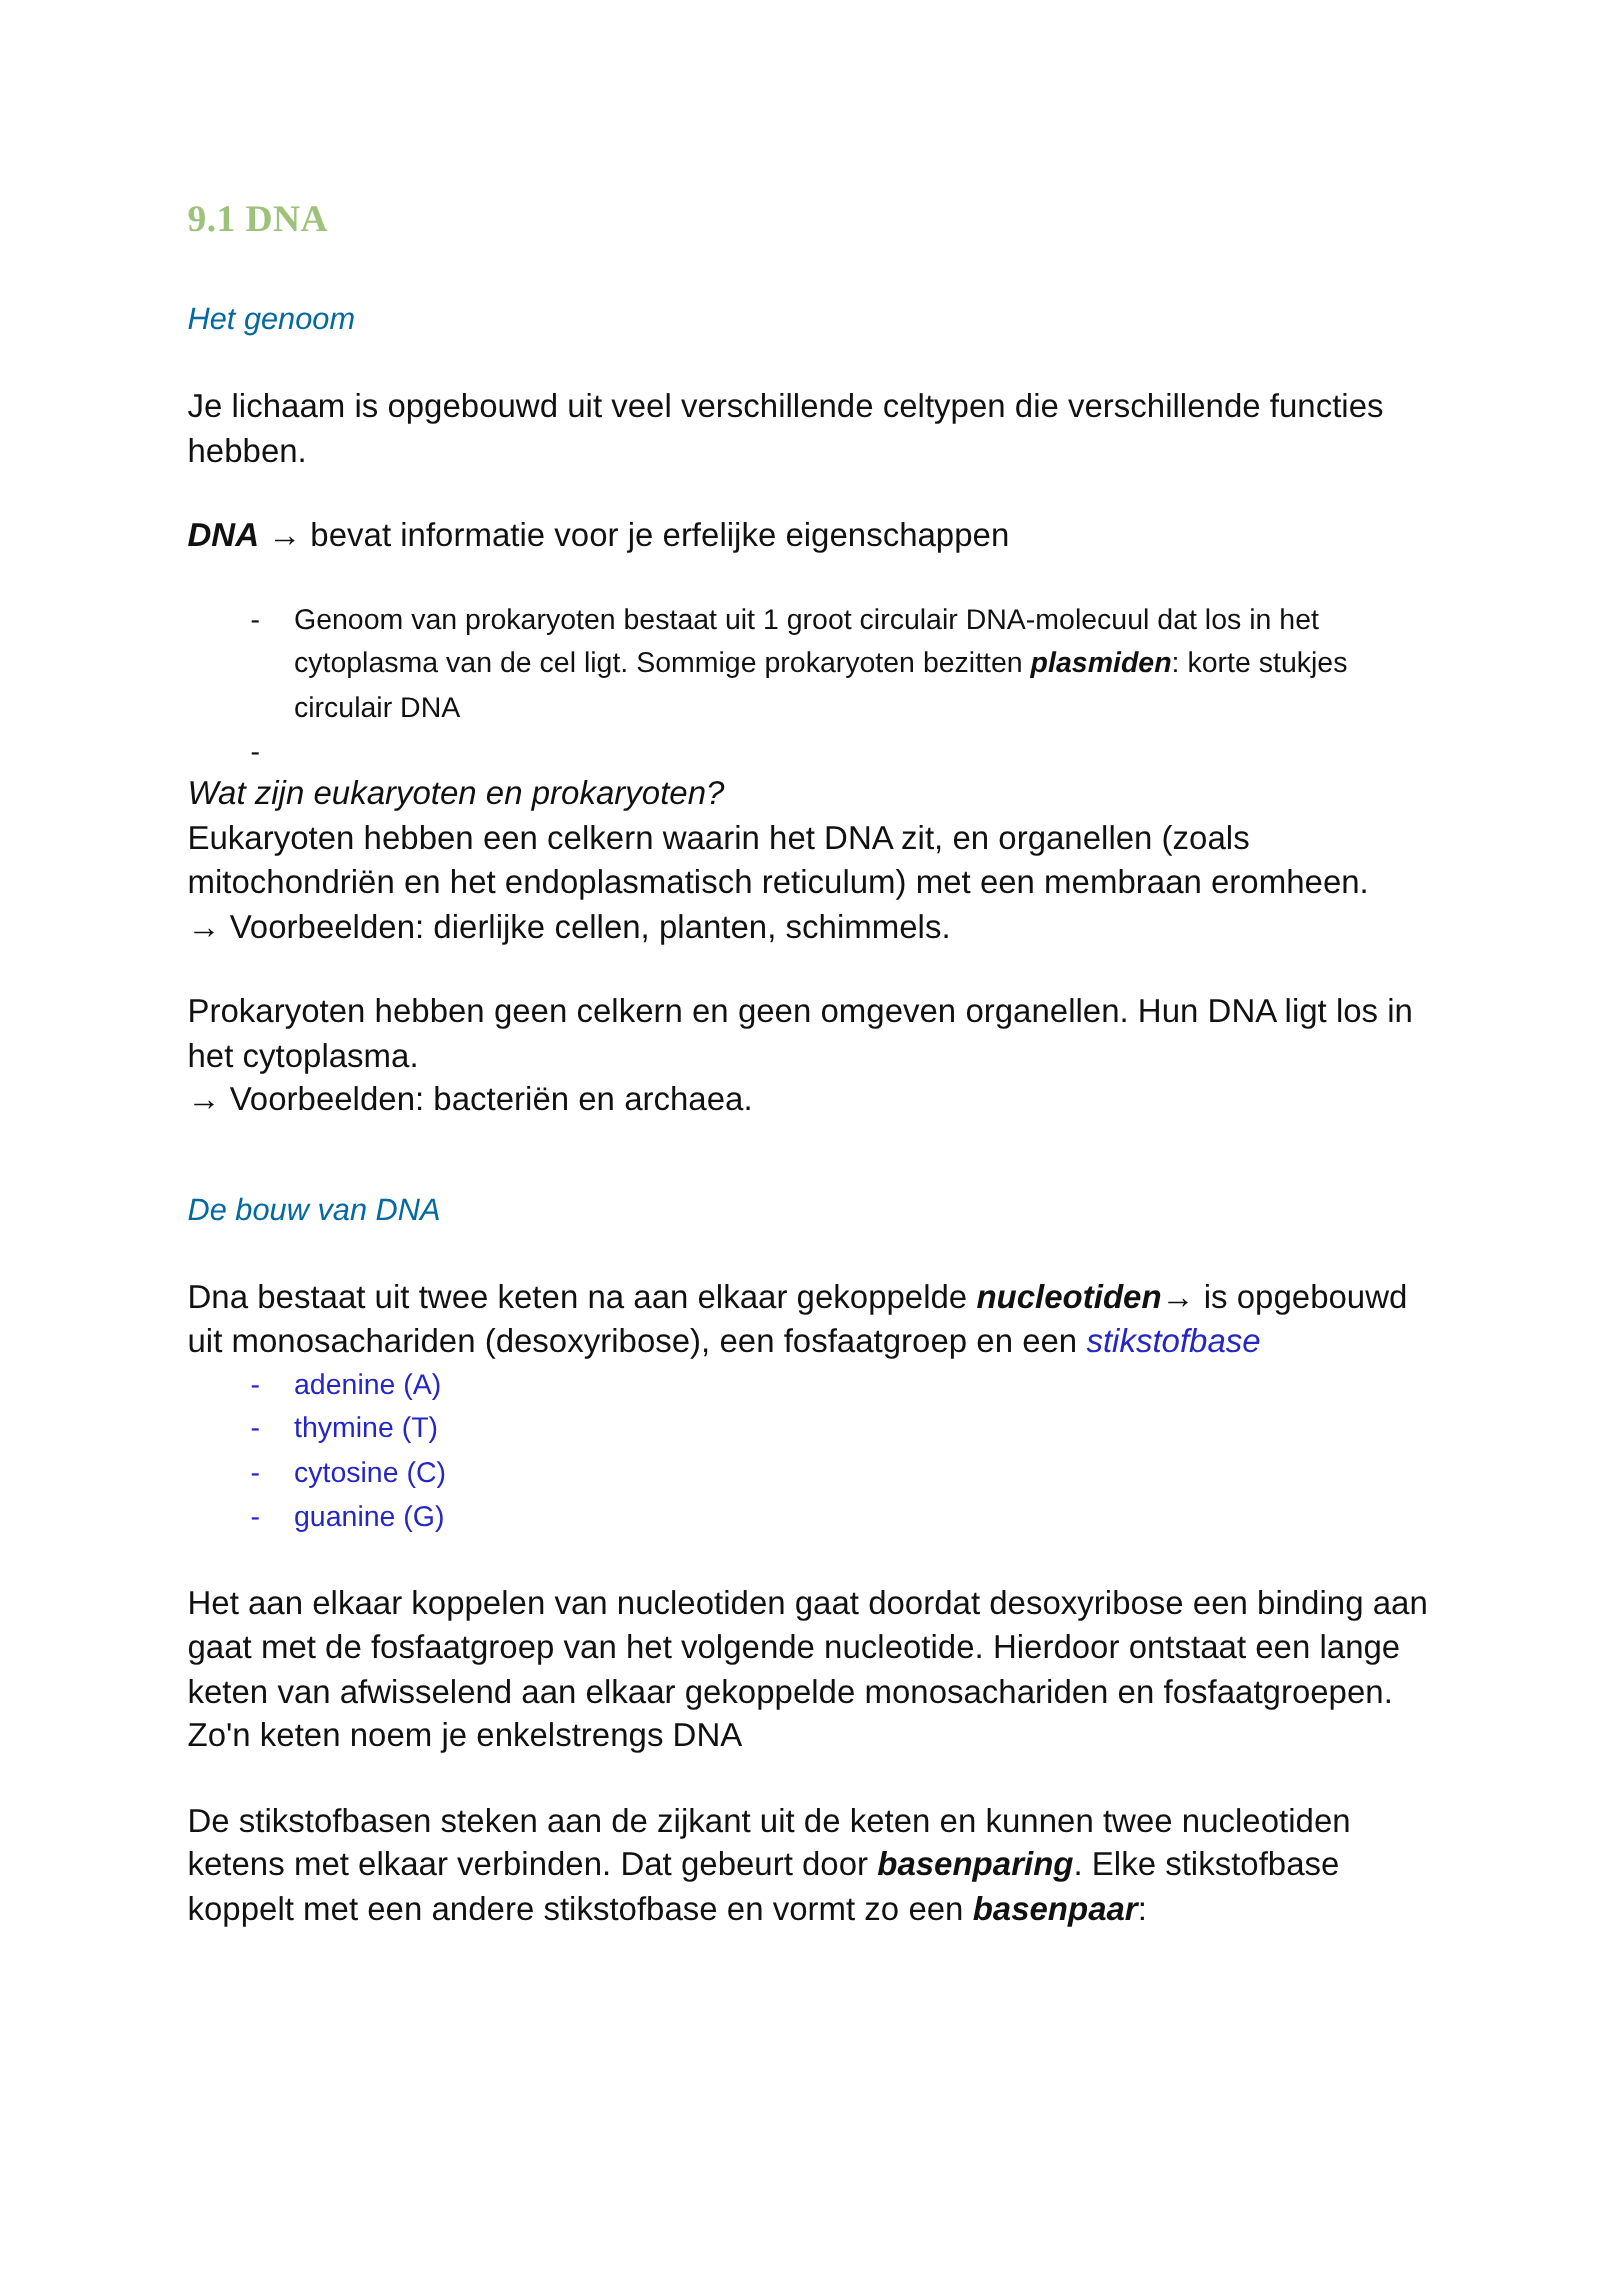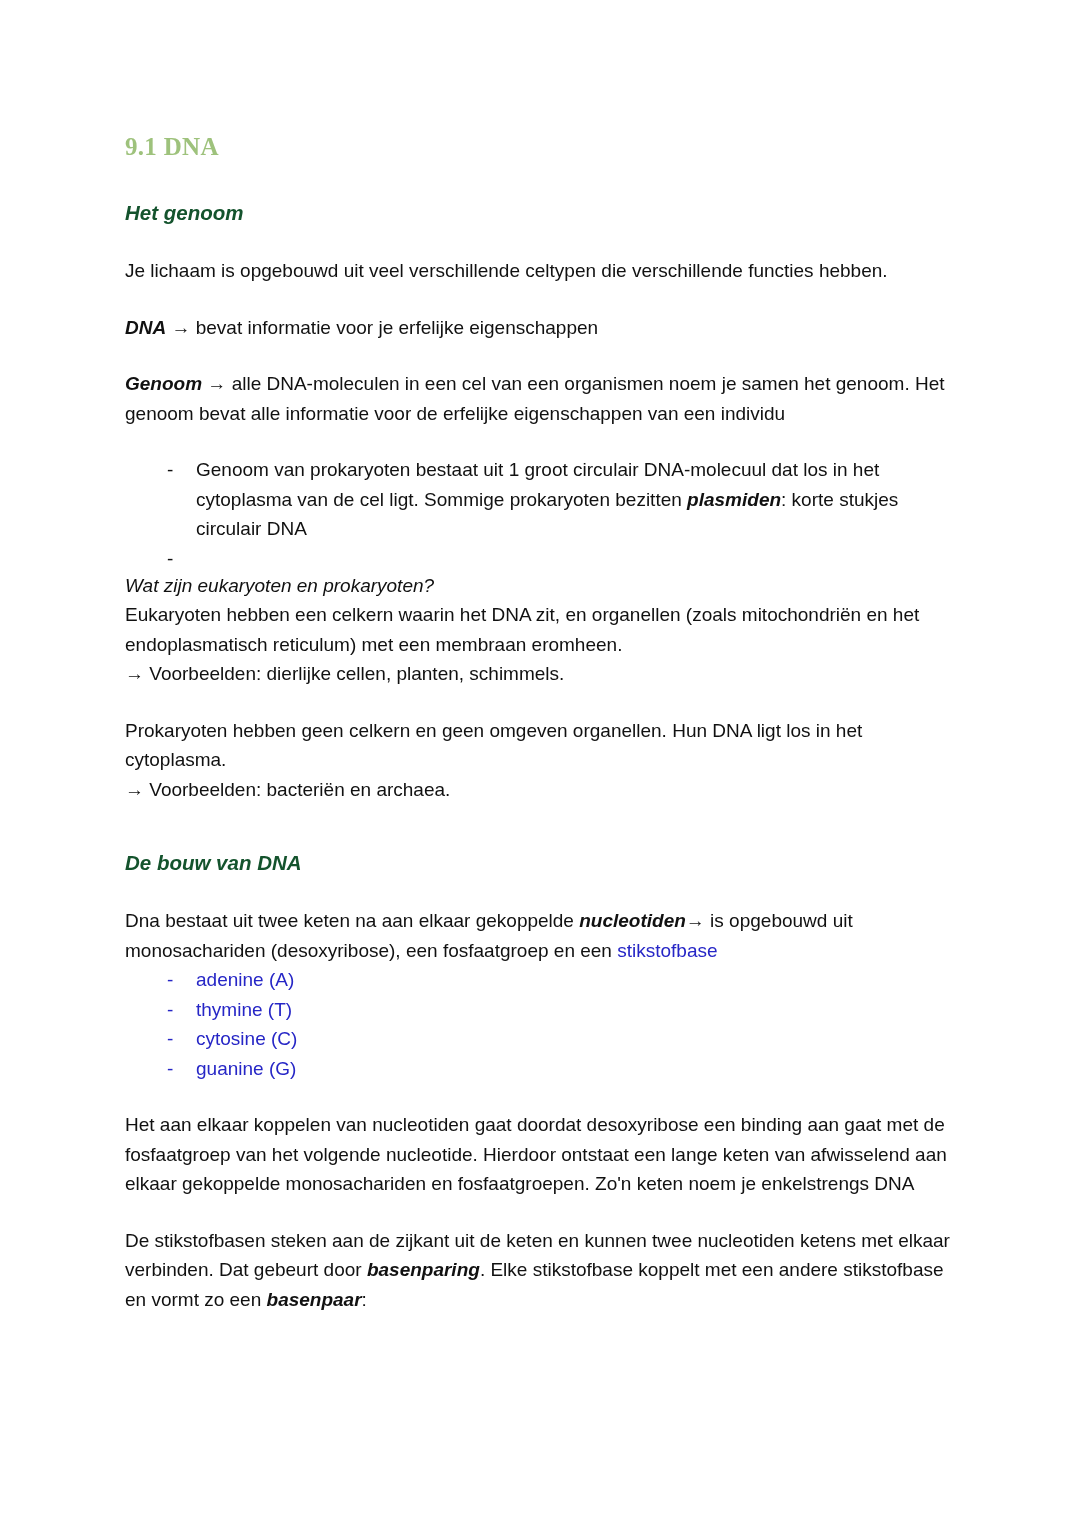--- a/index.html
+++ b/index.html
@@ -32,47 +32,47 @@
     font-size: 25px;
     line-height: 30px;
     color: #9ec27c;
     margin: 0 0 38px 0;
     letter-spacing: .3px;
   }
 
   h2.section-heading {
     font-family: "Liberation Sans", sans-serif;
     font-style: italic;
-    font-weight: bold;
+    font-weight: normal;
     font-size: 20.5px;
     line-height: 26px;
-    color: #14532d;
+    color: #0369a1;
     margin: 0 0 30px 0;
   }
   h2.section-heading.spaced-top {
     margin-top: 46px;
   }
 
   p.para {
-    font-size: 19px;
+    font-size: 22px;
     line-height: 29.5px;
     margin: 0 0 27px 0;
     color: #111111;
   }
   p.para.tight {
     margin-bottom: 0;
   }
   p.para.italic-q {
     font-style: italic;
     margin-bottom: 0;
   }
 
   .b { font-weight: bold; font-style: italic; }
   .arrow { font-weight: normal; }
-  .blue { color: #2626c6; }
+  .blue { color: #2626c6; font-style: italic; }
 
   ul.dash-list {
     list-style: none;
     margin: 0 0 27px 0;
     padding: 0;
   }
   ul.dash-list li {
     position: relative;
     font-size: 19px;
     line-height: 29.5px;
@@ -97,23 +97,20 @@
     <h2 class="section-heading">Het genoom</h2>
 
     <p class="para">
       <span>Je lichaam is opgebouwd uit veel verschillende celtypen die verschillende functies hebben.</span><br>
     </p>
 
     <p class="para">
       <span class="b">DNA</span><span class="arrow"> → </span><span>bevat informatie voor je erfelijke eigenschappen</span>
     </p>
 
-    <p class="para">
-      <span class="b">Genoom</span><span class="arrow"> → </span><span>alle DNA-moleculen in een cel van een organismen noem je samen het genoom. Het genoom bevat alle informatie voor de erfelijke eigenschappen van een individu</span>
-    </p>
 
 
     <ul class="dash-list">
       <li>
         <span class="dash">-</span><span>Genoom van prokaryoten bestaat uit 1 groot circulair DNA-molecuul dat los in het cytoplasma van de cel ligt. Sommige prokaryoten bezitten </span><span class="b">plasmiden</span><span>: korte stukjes circulair DNA</span>
       </li>
       <li>
         <span class="dash">-</span>
       </li>
     </ul>

